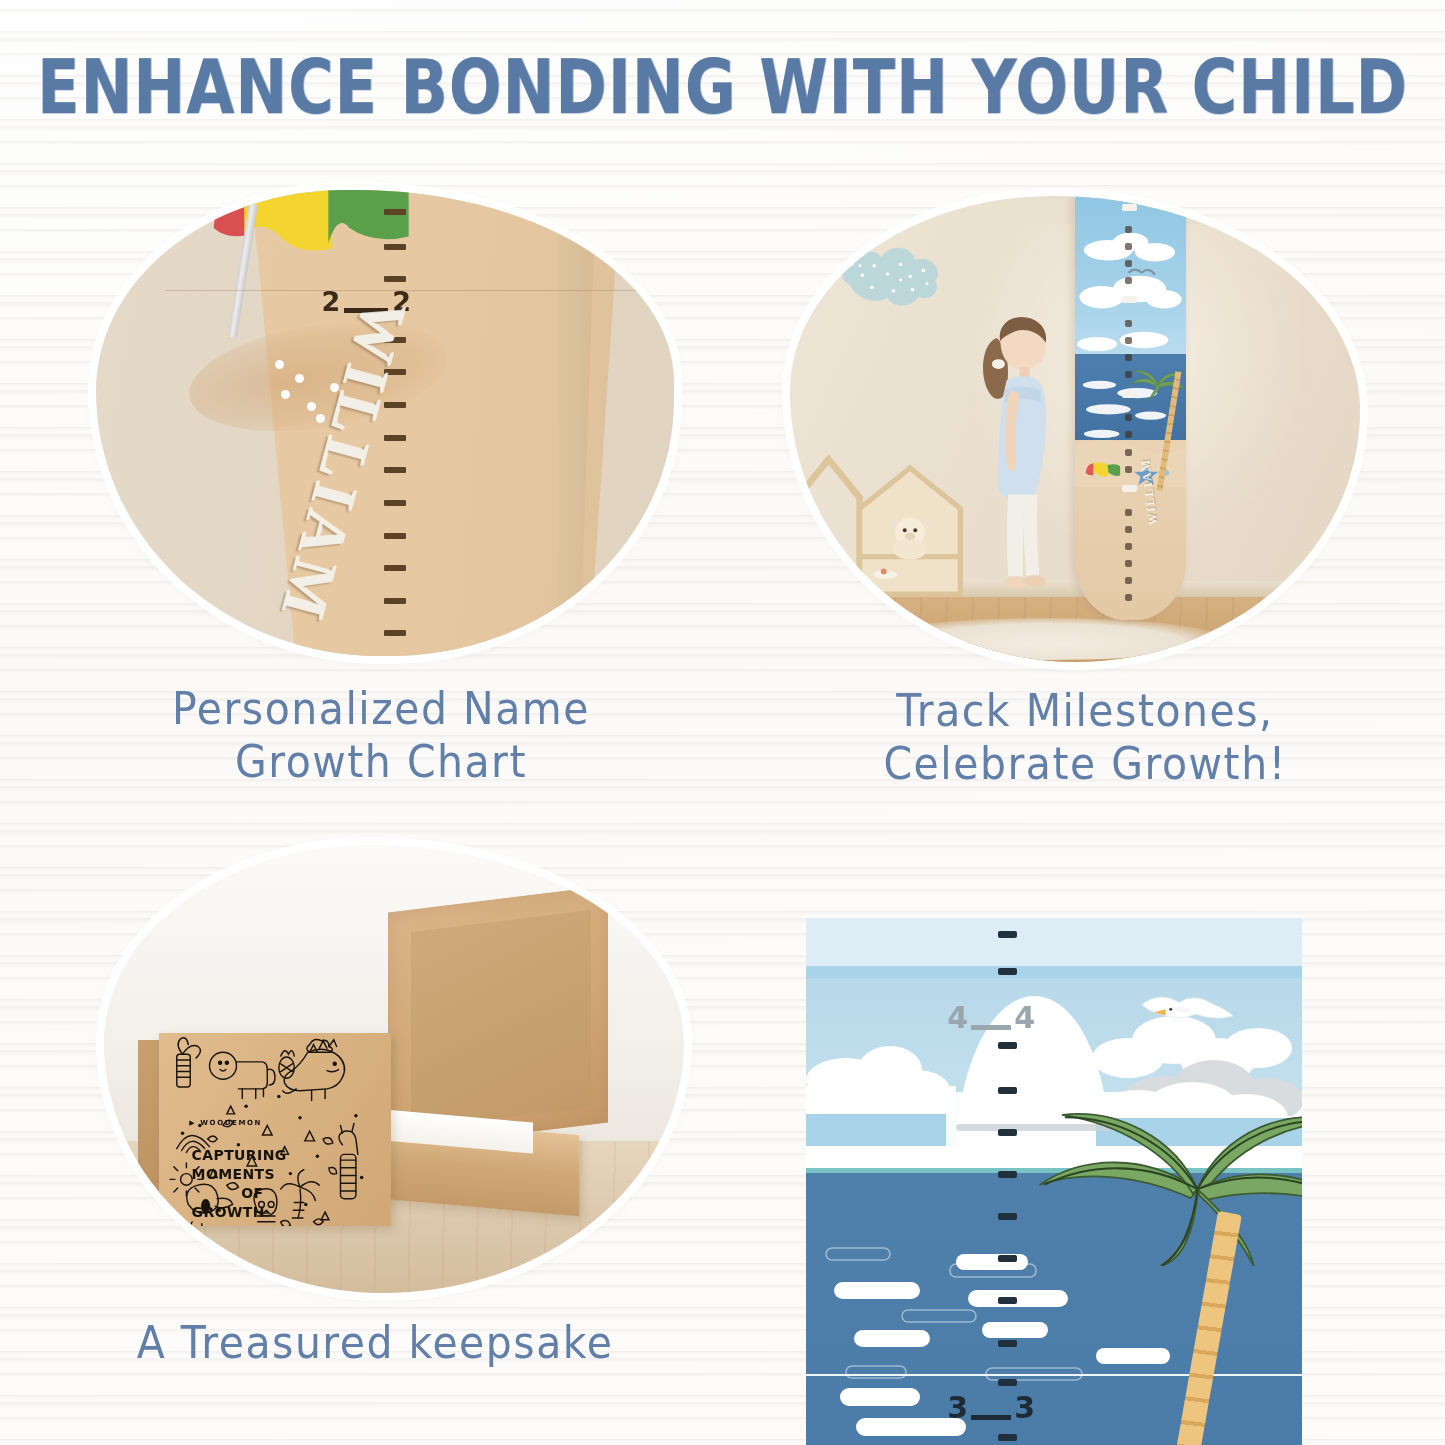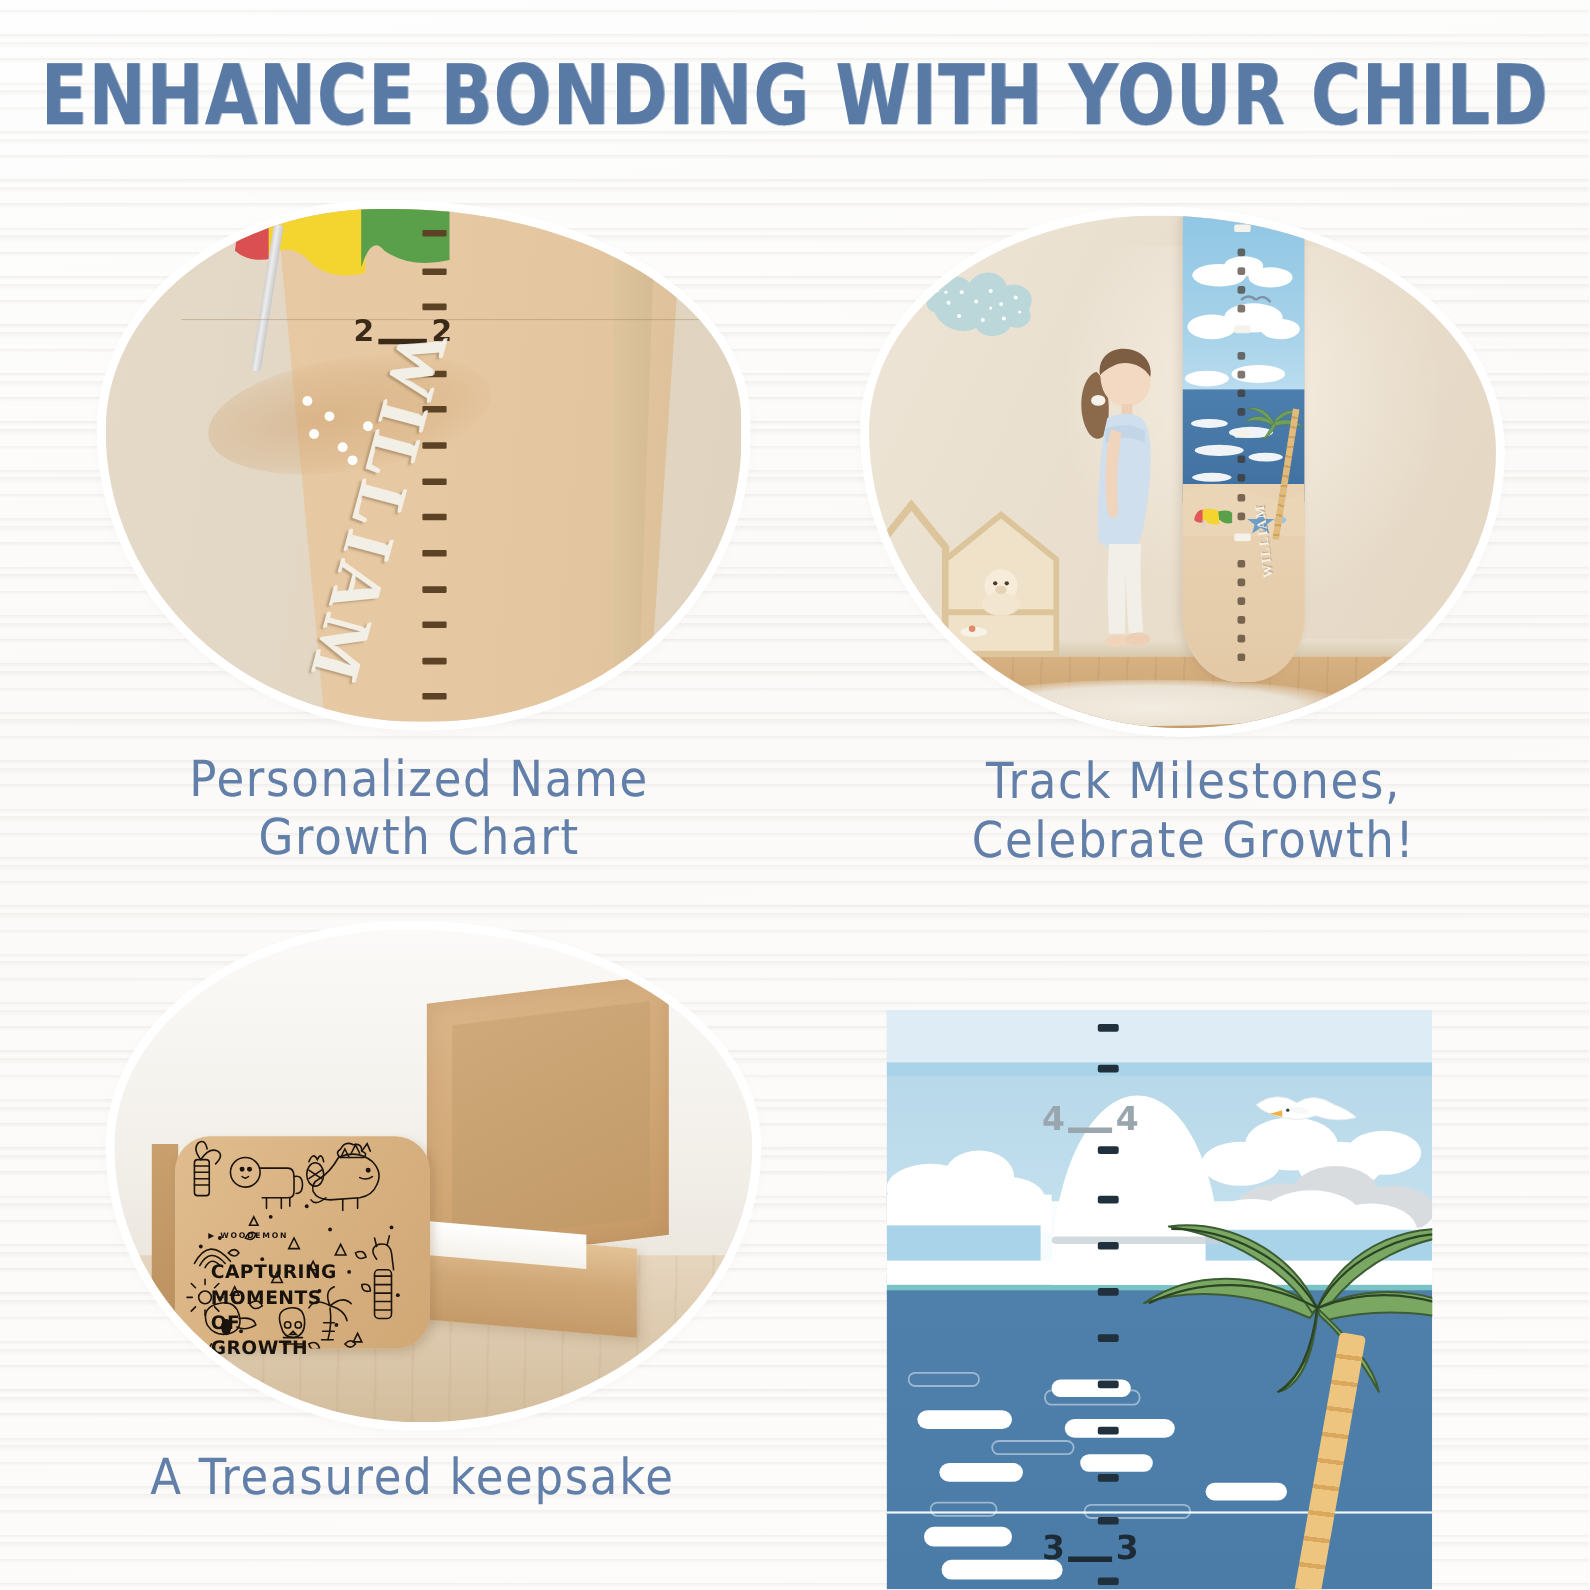--- a/index.html
+++ b/index.html
@@ -226,21 +226,20 @@
   #p3-wall { position: absolute; left: 0; top: 0; width: 100%; height: 66%;
     background: linear-gradient(180deg,#fbfaf8 0%,#f2efe9 72%,#ece7df 100%); }
   #p3-floor { position: absolute; left: 0; bottom: 0; width: 100%; height: 34%;
     background:
       repeating-linear-gradient(91deg, rgba(176,148,110,0.13) 0 2px, rgba(176,148,110,0) 2px 34px),
       linear-gradient(180deg,#e6d6be 0%,#ddcaaf 45%,#d3bd9c 100%); }
   #p3-boxfront {
     position: absolute; left: 9.5%; top: 42%; width: 40%; height: 43%;
     background: linear-gradient(125deg,#e0bc8e 0%,#d9b282 48%,#d0a775 100%);
     box-shadow: 3px 4px 9px rgba(120,90,55,0.22);
-    border-radius: 32px;
   }
   #p3-boxside {
     position: absolute; left: 5.8%; top: 43.6%; width: 4.2%; height: 41%;
     background: linear-gradient(180deg,#c89f6d,#bc9160);
   }
   #p3-lid {
     position: absolute; left: 49%; top: 12%; width: 38%; height: 53%;
     background: linear-gradient(160deg,#dcb68a 0%,#d2a977 55%,#c79a67 100%);
     transform: skewY(-7deg);
     box-shadow: inset 0 0 22px rgba(150,110,70,0.25);
@@ -257,22 +256,22 @@
     box-shadow: 3px 4px 10px rgba(120,90,55,0.20);
   }
   #p3-tray-paper {
     position: absolute; left: 40%; top: 60%; width: 34%; height: 7%;
     background: linear-gradient(180deg,#ffffff,#f4f1ea);
     transform: skewY(5deg);
   }
   #p3-boxtitle {
     position: absolute; left: 14%; top: 58.5%; width: 31%;
     font-family: "DejaVu Sans", sans-serif; font-weight: 700;
-    font-size: 17px; line-height: 1.35; color: #17120c;
-    text-align: left; letter-spacing: .4px;
+    font-size: 14px; line-height: 1.35; color: #17120c;
+    text-align: right; letter-spacing: .4px;
   }
   #p3-brand {
     position: absolute; left: 13%; top: 44.5%;
     font-family: "DejaVu Sans", sans-serif; font-weight: 700;
     font-size: 7px; letter-spacing: 1.6px; color: #17120c;
   }
 
   
   #panel-4 {
     position: absolute;

